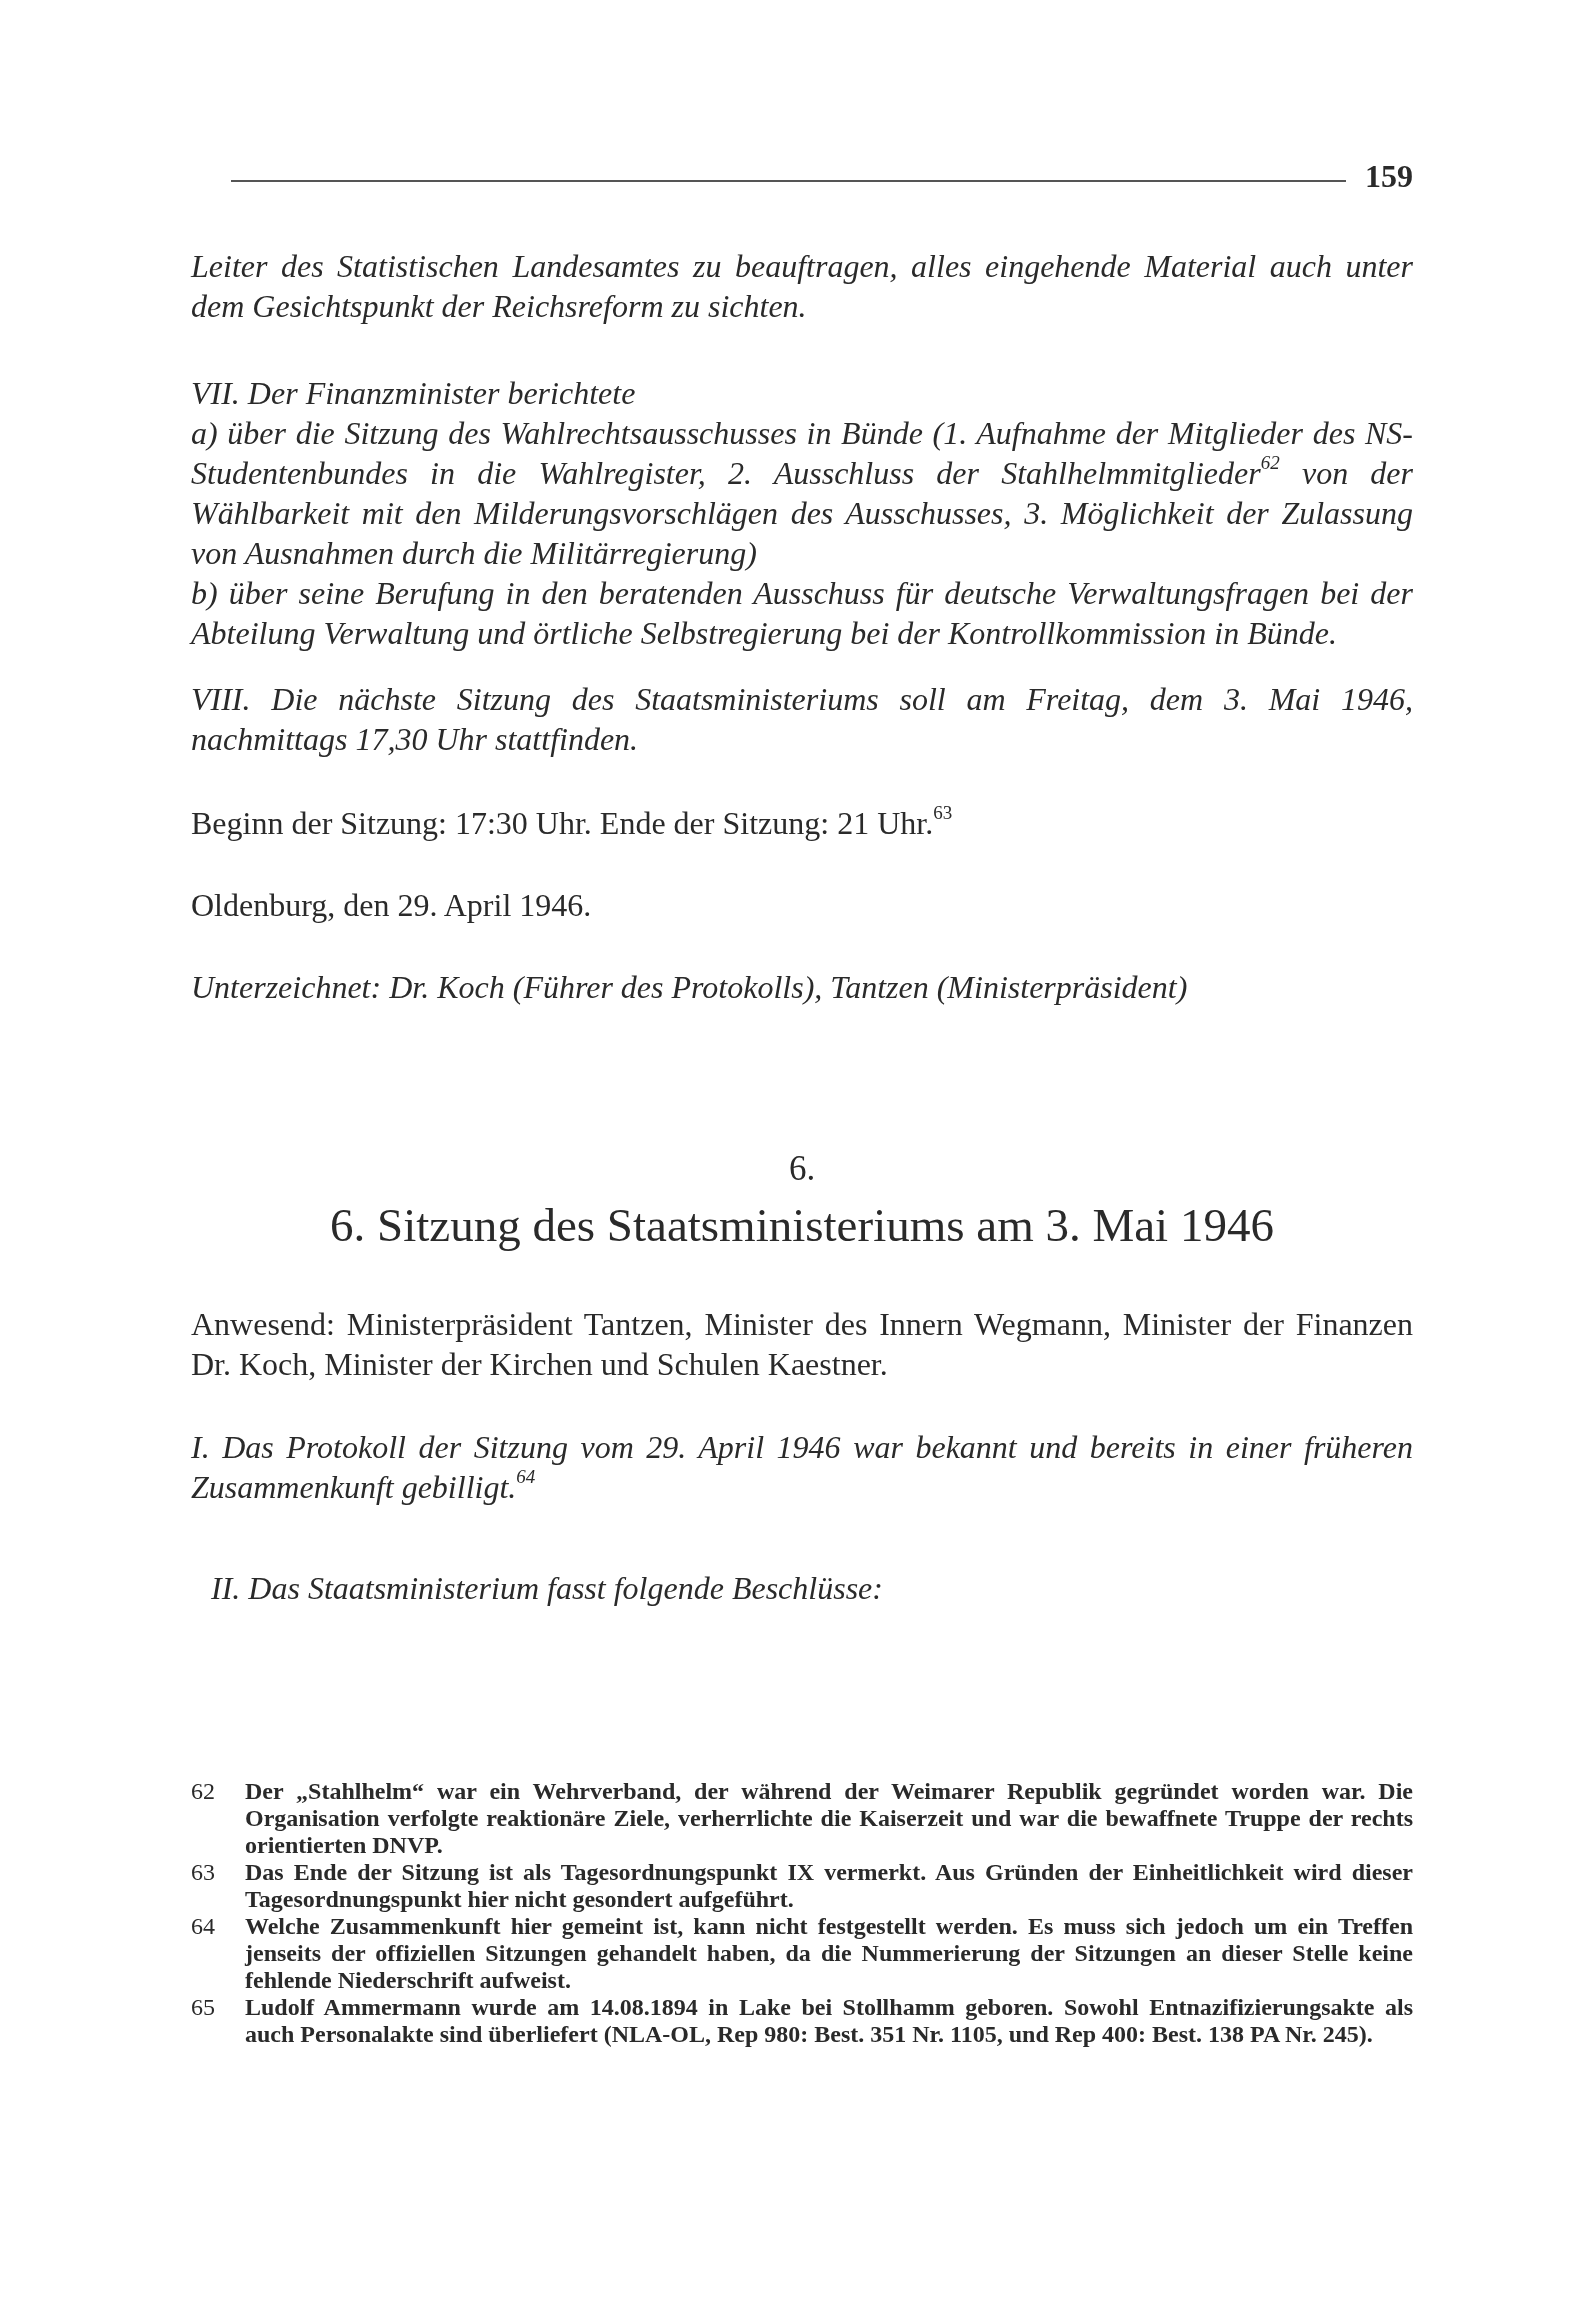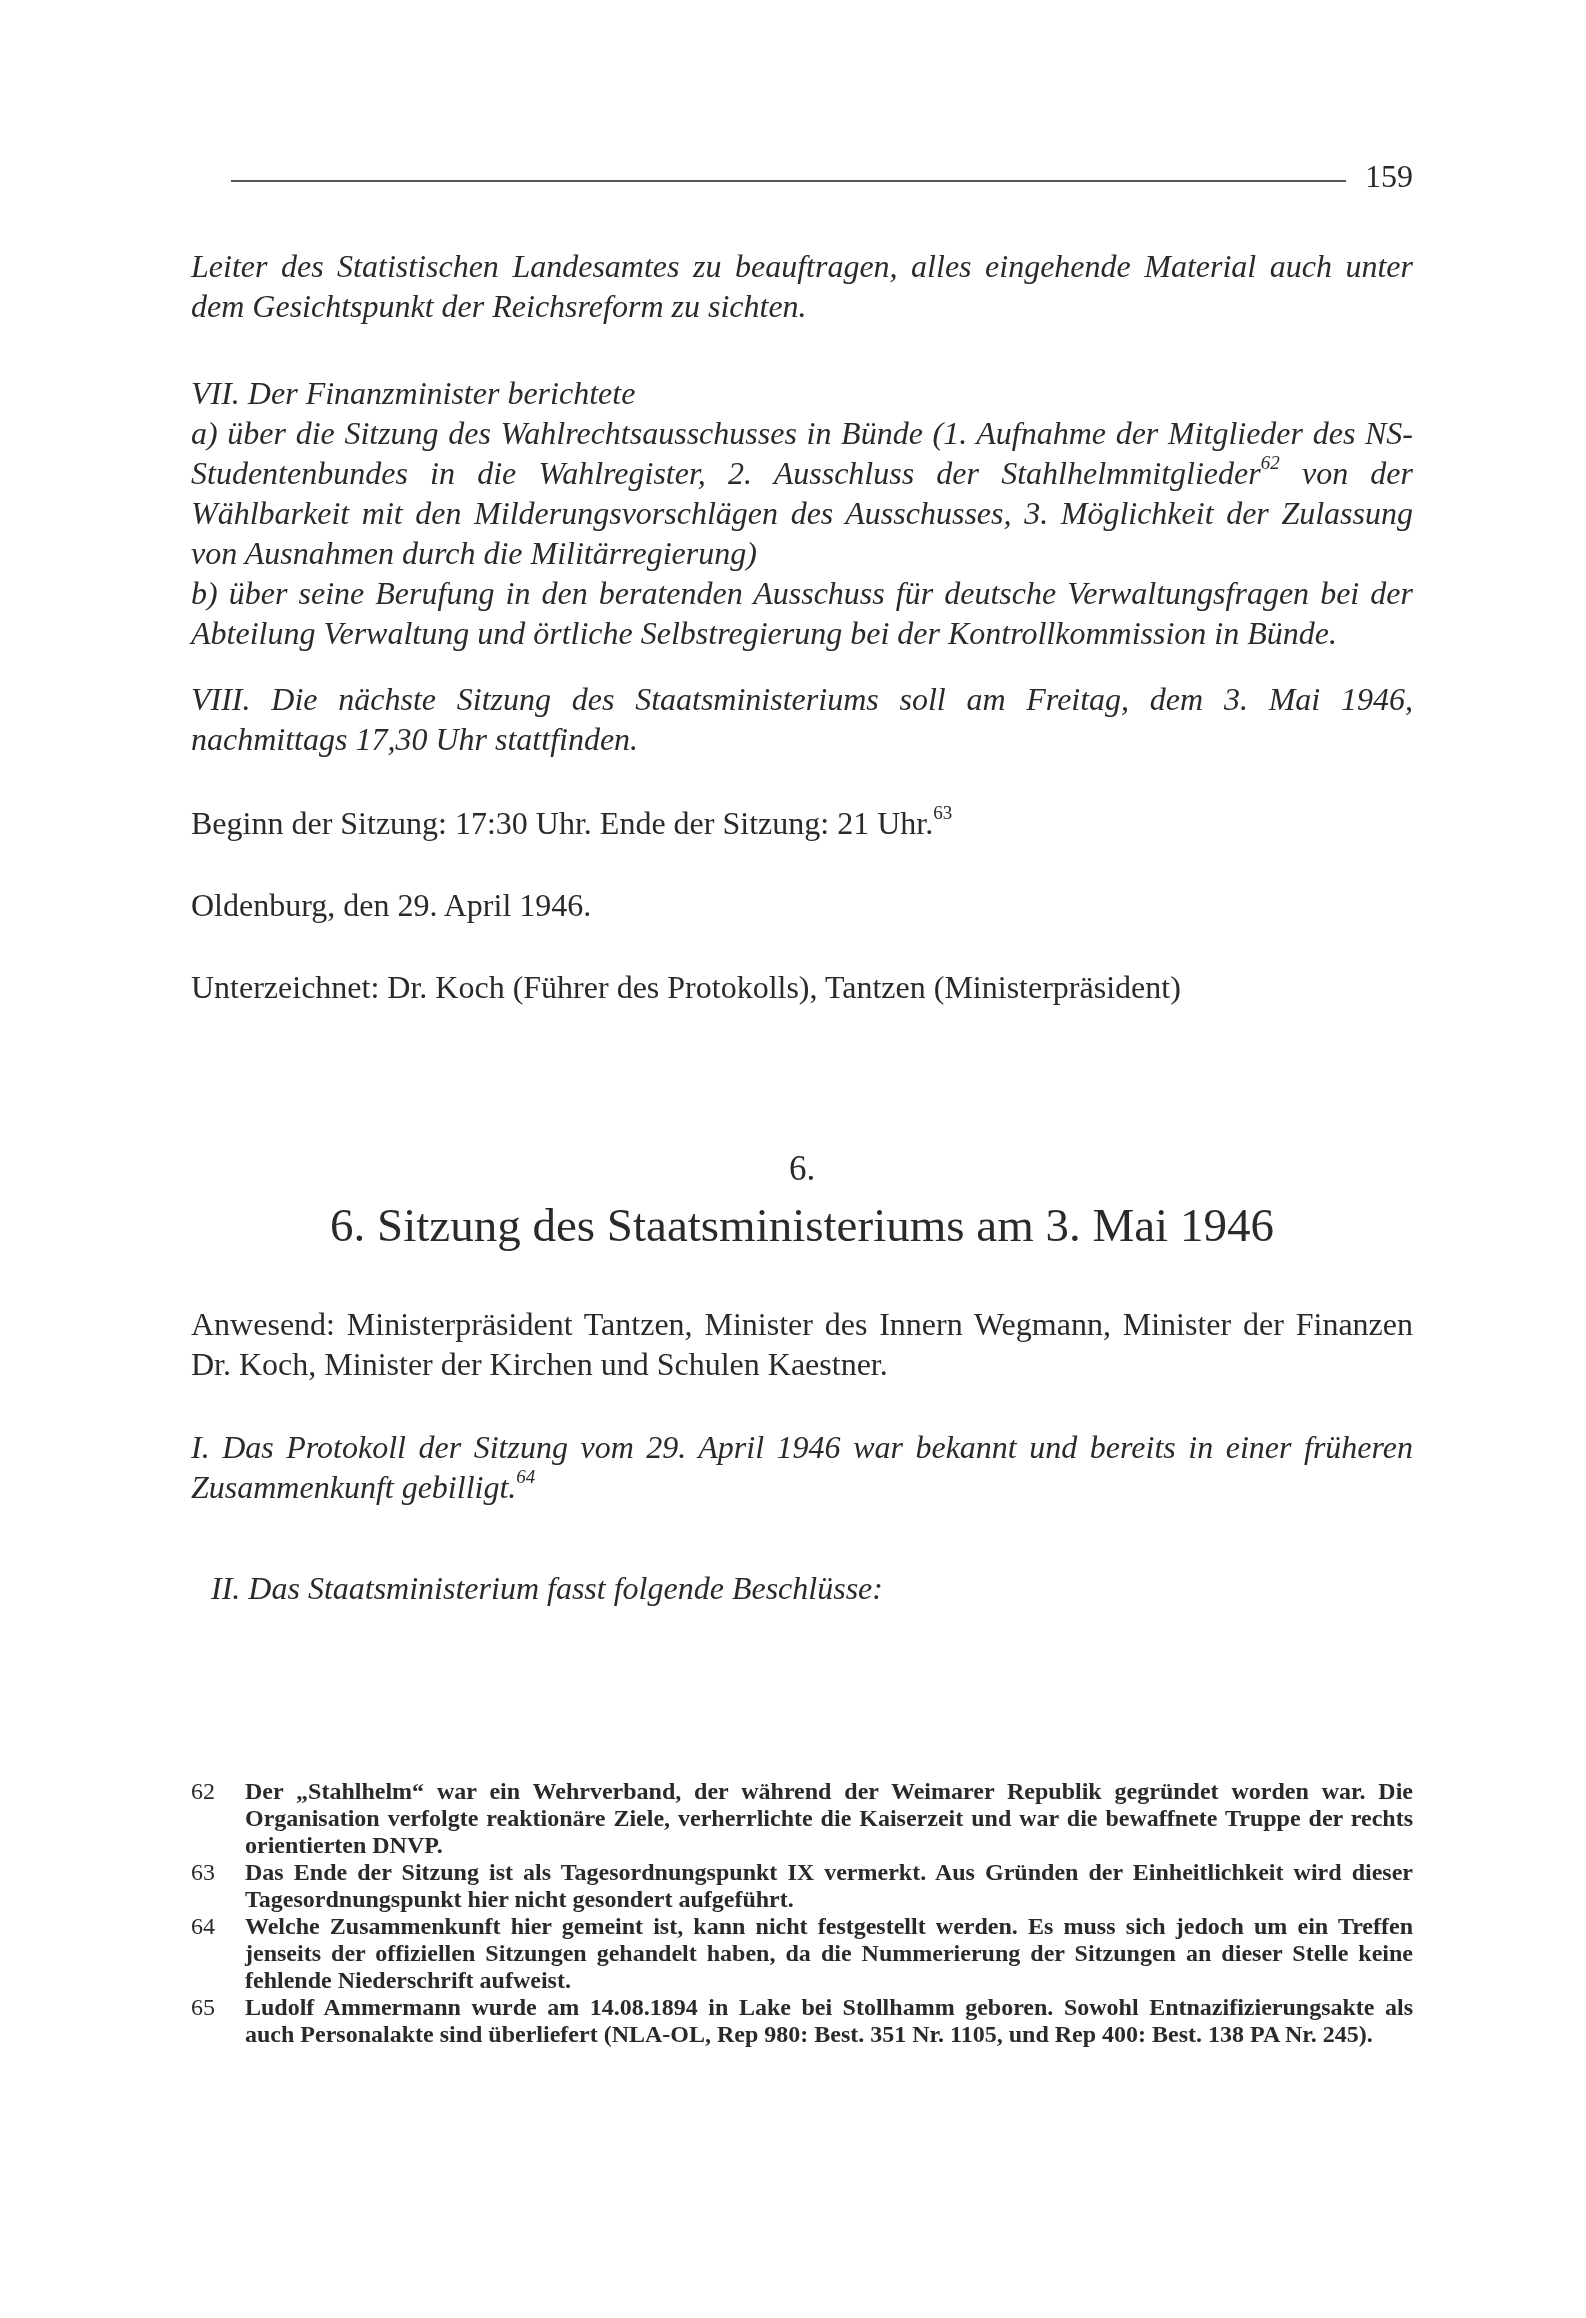--- a/index.html
+++ b/index.html
@@ -15,21 +15,21 @@
   .running-head {
     position: absolute; top: 158px; left: 0; width: 1222px; height: 43px;
     display: flex; align-items: baseline;
     font-size: 32px;
   }
   .running-head .title { white-space: nowrap; }
   .running-head .rule {
     flex: 1; height: 1.7px; background: #555; margin: 0 19px 0 40px;
     align-self: center; position: relative; top: 1.7px;
   }
-  .running-head .pageno { white-space: nowrap; }
+  .running-head .pageno { white-space: nowrap; font-weight: bold; }
 
   .block { position: absolute; left: 0; width: 1222px; font-size: 32px; line-height: 40px; text-align: justify; }
   .it { font-style: italic; }
   sup { font-size: 19px; line-height: 0; position: relative; top: -3.5px; vertical-align: super; }
   .h-num { position: absolute; left: 0; width: 1222px; top: 1149px; font-size: 35px; text-align: center; }
   .h-title { position: absolute; left: 0; width: 1222px; top: 1198px; font-size: 47px; text-align: center; }
 
   .fn-list { position: absolute; left: 0; top: 1778px; width: 1222px; font-size: 24px; line-height: 27px; }
   .fn { display: flex; margin-bottom: 0; }
   .fn .num { width: 54px; flex: 0 0 54px; }
@@ -52,21 +52,21 @@
     <div><span>a) über die Sitzung des Wahlrechtsausschusses in Bünde (1. Aufnahme der Mitglieder des NS-Studentenbundes in die Wahlregister, 2. Ausschluss der Stahlhelmmitglieder</span><sup>62</sup><span> von der Wählbarkeit mit den Milderungsvorschlägen des Ausschusses, 3. Möglichkeit der Zulassung von Ausnahmen durch die Militärregierung)</span></div>
     <div>b) über seine Berufung in den beratenden Ausschuss für deutsche Verwaltungsfragen bei der Abteilung Verwaltung und örtliche Selbstregierung bei der Kontrollkommission in Bünde.</div>
   </div>
 
   <p class="block it" style="top:679px;margin:0;">VIII. Die nächste Sitzung des Staatsministeriums soll am Freitag, dem 3. Mai 1946, nachmittags 17,30 Uhr stattfinden.</p>
 
   <p class="block" style="top:803px;margin:0;"><span>Beginn der Sitzung: 17:30 Uhr. Ende der Sitzung: 21 Uhr.</span><sup>63</sup></p>
 
   <p class="block" style="top:885px;margin:0;">Oldenburg, den 29. April 1946.</p>
 
-  <p class="block" style="top:967px;margin:0;text-align:left;">Unterzeichnet: Dr. Koch (Führer des Protokolls), Tantzen (Ministerpräsident)</p>
+  <p class="block" style="top:967px;margin:0;text-align:left;font-style:italic;">Unterzeichnet: Dr. Koch (Führer des Protokolls), Tantzen (Ministerpräsident)</p>
 
   <div class="h-num">6.</div>
   <div class="h-title">6. Sitzung des Staatsministeriums am 3. Mai 1946</div>
 
   <p class="block" style="top:1304px;margin:0;">Anwesend: Ministerpräsident Tantzen, Minister des Innern Wegmann, Minister der Finanzen Dr. Koch, Minister der Kirchen und Schulen Kaestner.</p>
 
   <p class="block it" style="top:1427px;margin:0;"><span>I. Das Protokoll der Sitzung vom 29. April 1946 war bekannt und bereits in einer früheren Zusammenkunft gebilligt.</span><sup>64</sup></p>
 
   <div class="block it" style="top:1568px;margin-left:20px;">
     <div>II. Das Staatsministerium fasst folgende Beschlüsse:</div>

